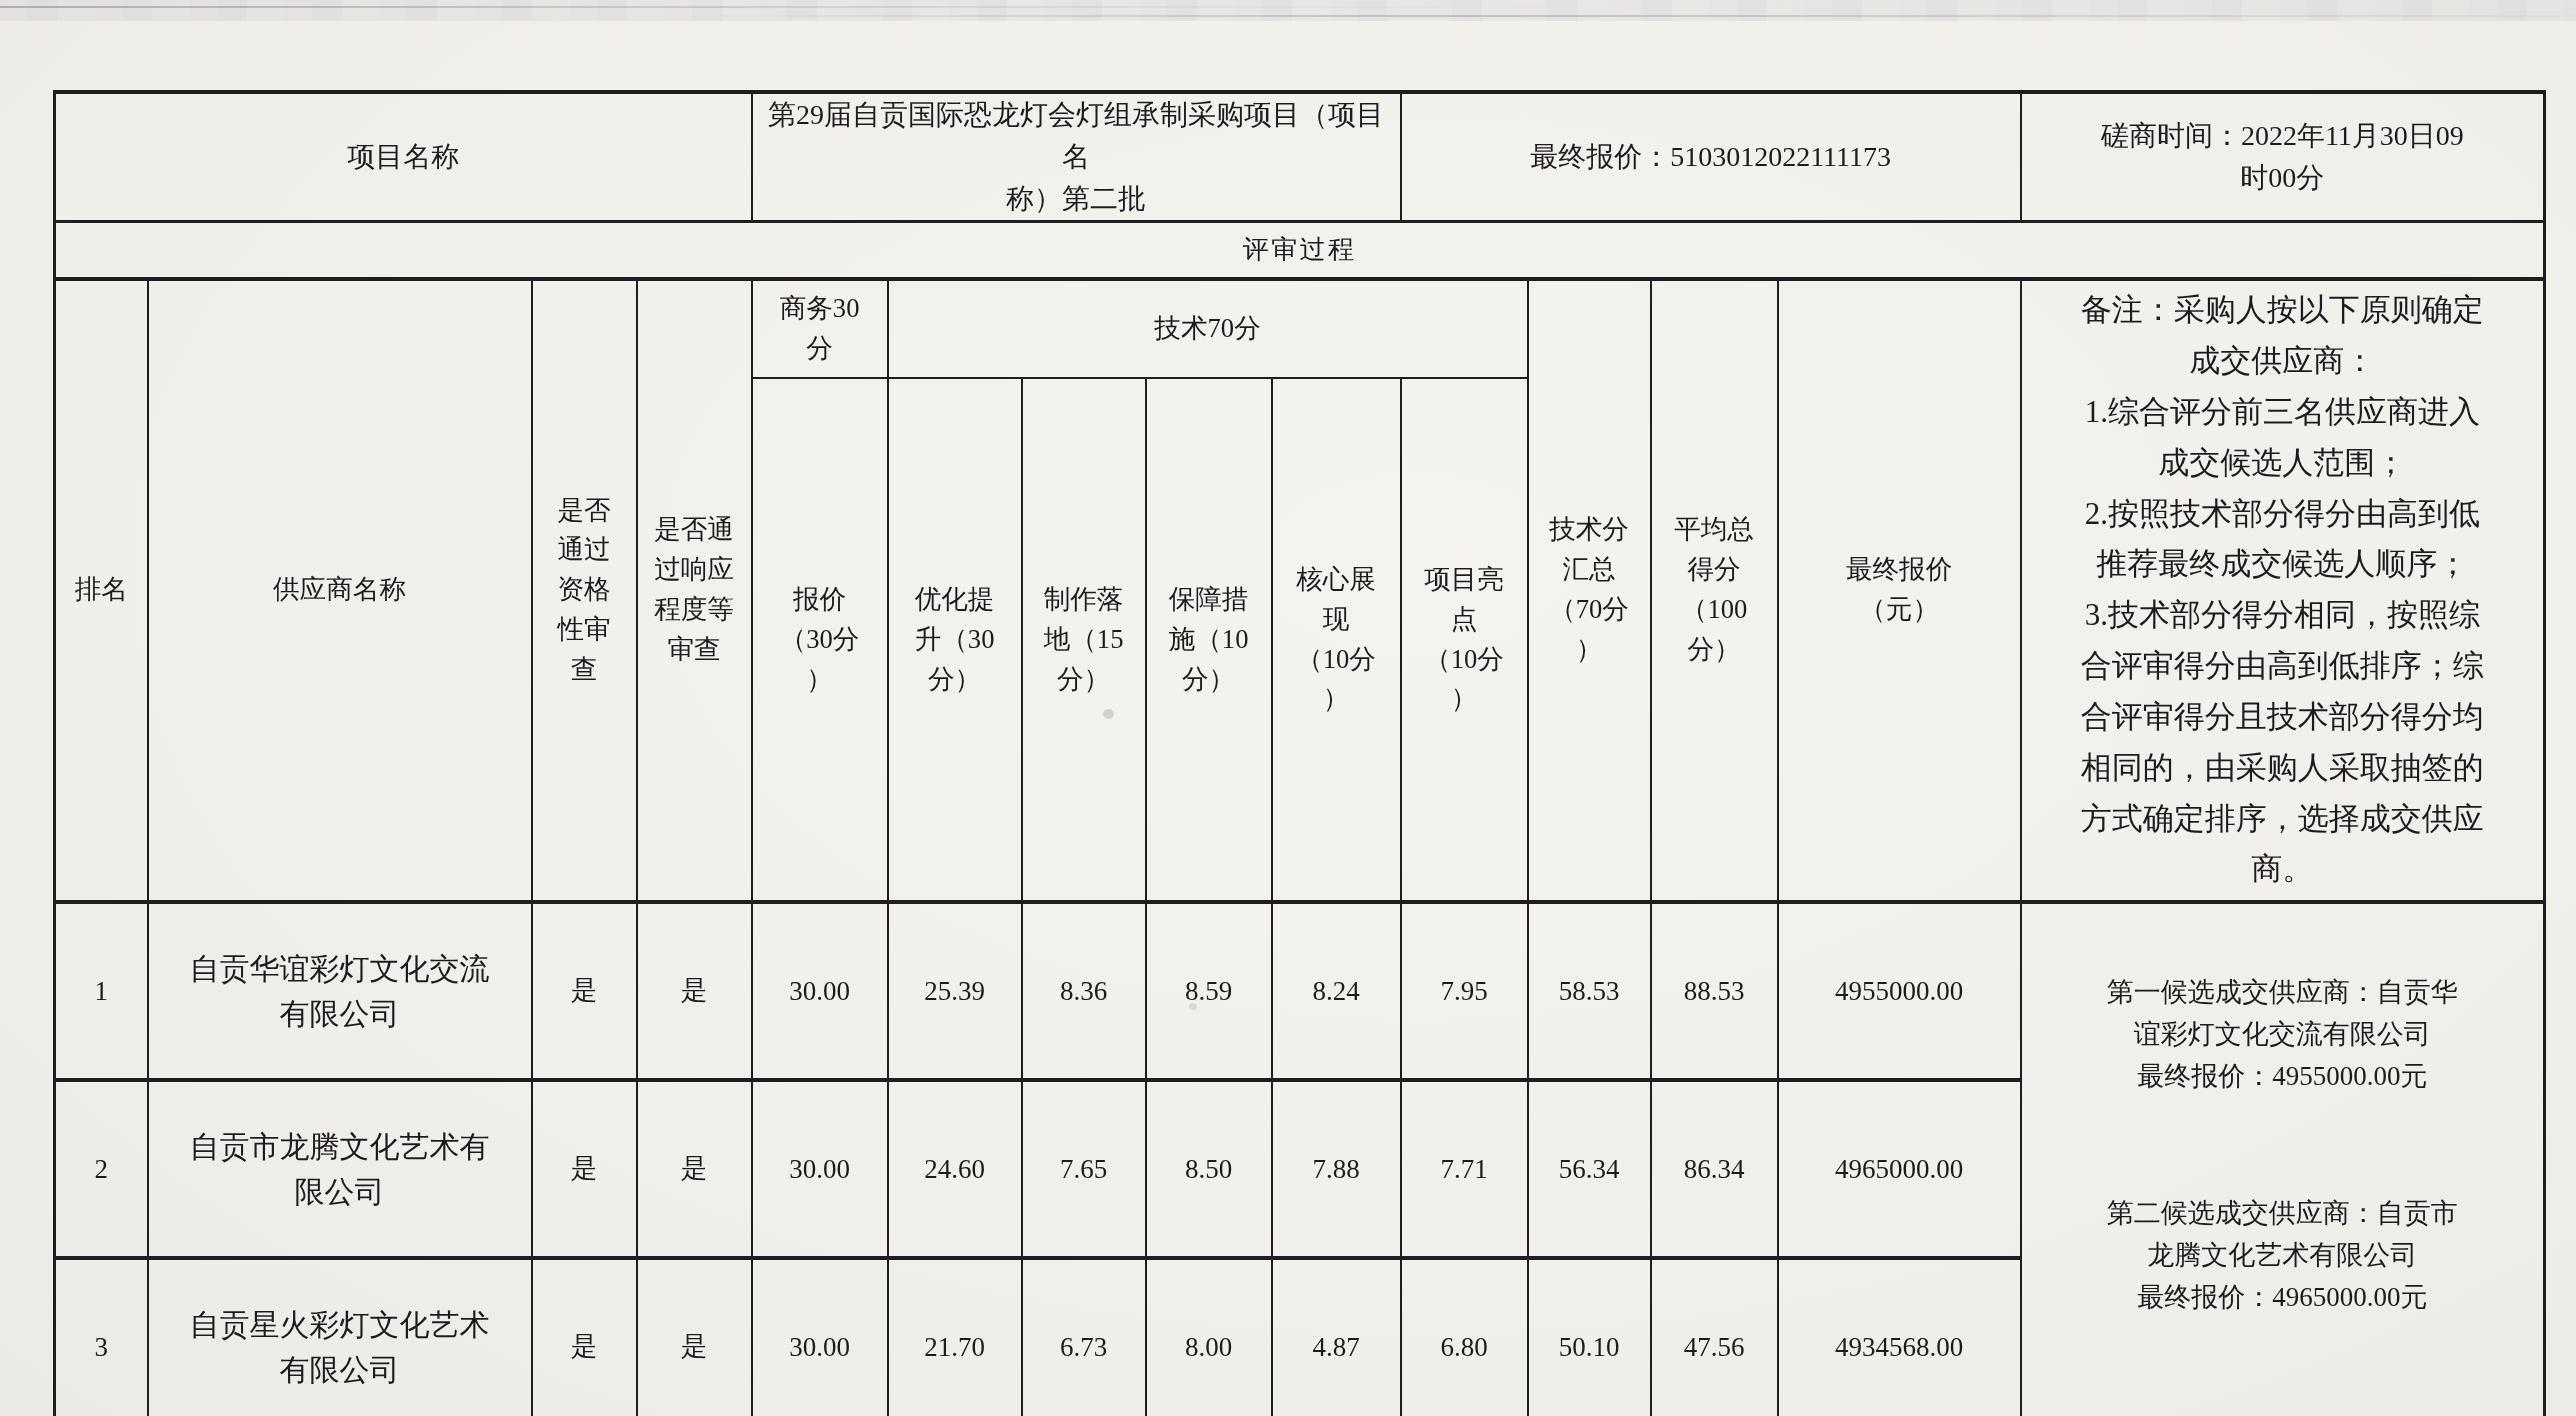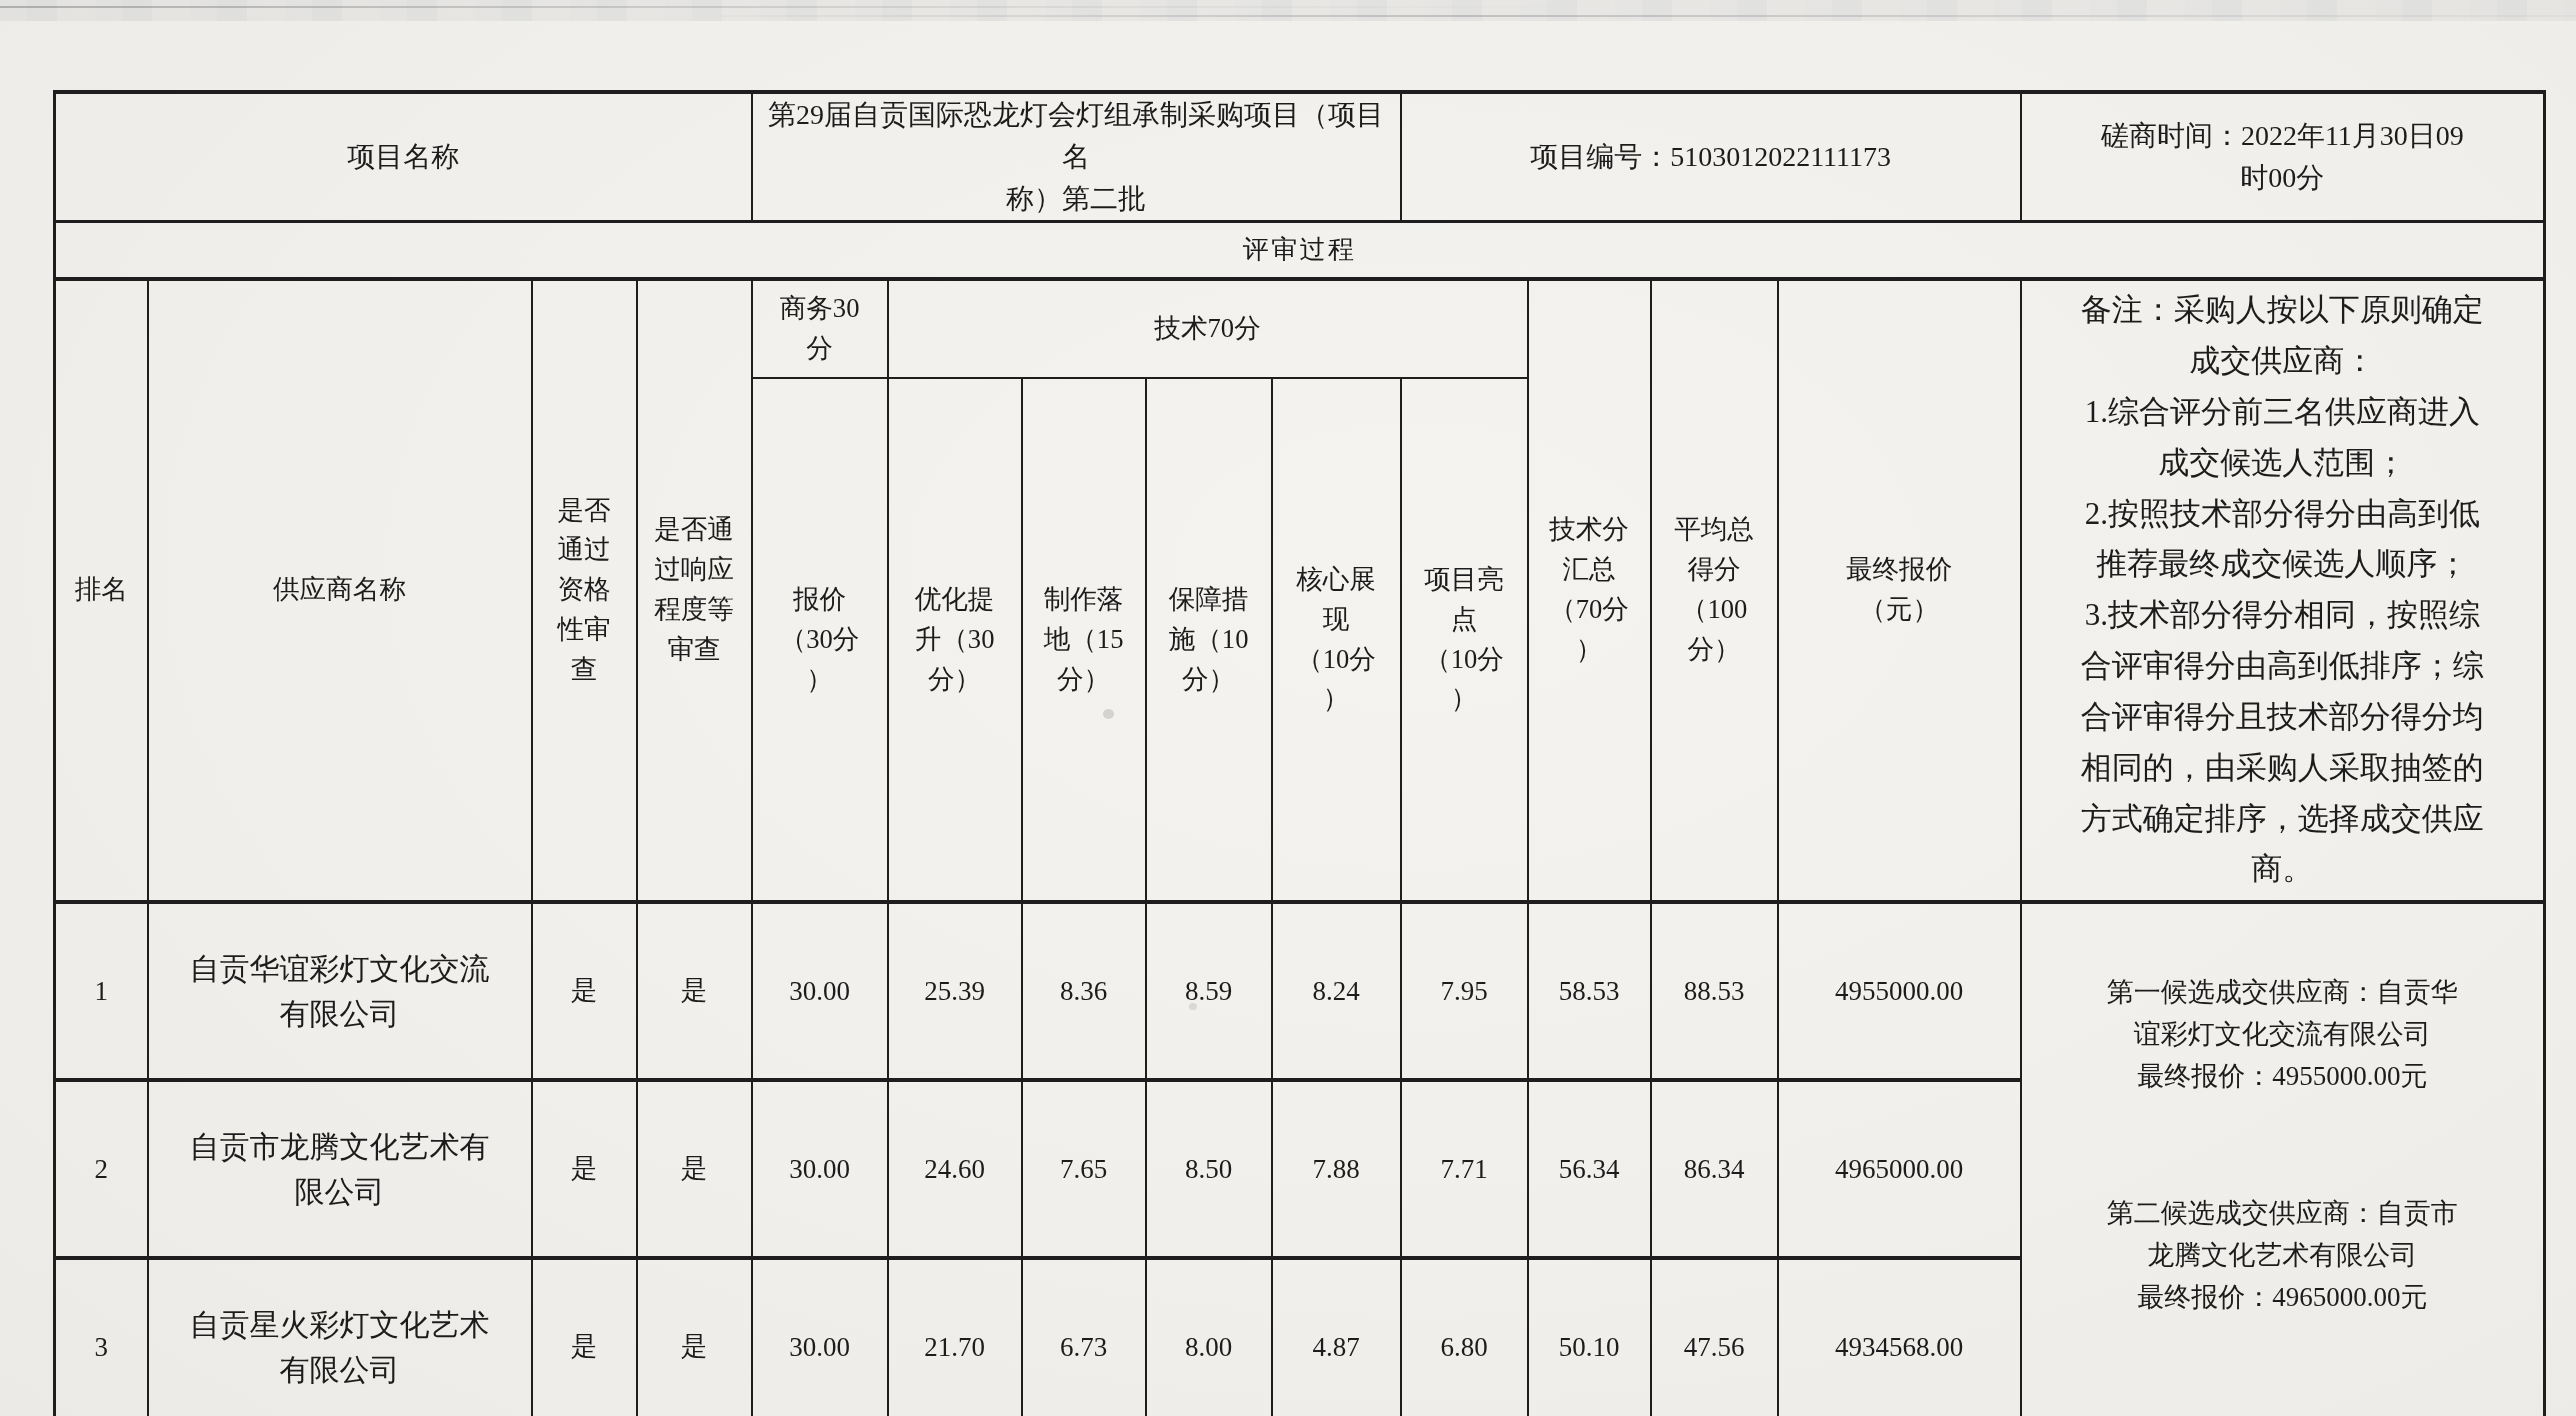--- a/index.html
+++ b/index.html
@@ -88,21 +88,21 @@
         <col style="width:127px">
       <col style="width:243px">
         <col style="width:524px">
     </colgroup>
     <tbody>
 
       <tr class="rowA" style="height:125px">
         <td colspan="4">项目名称</td>
         <td colspan="5">第29届自贡国际恐龙灯会灯组承制采购项目（项目名
 称）第二批</td>
-        <td colspan="4">项目编号：5103012022111173</td>
+        <td colspan="4">最终报价：5103012022111173</td>
         <td>磋商时间：2022年11月30日09
 时00分</td>
       </tr>
 
       <tr class="banner" style="height:57px">
         <td colspan="14">评审过程</td>
       </tr>
 
       <tr class="band" style="height:88px">
         <td rowspan="2">排名</td>

